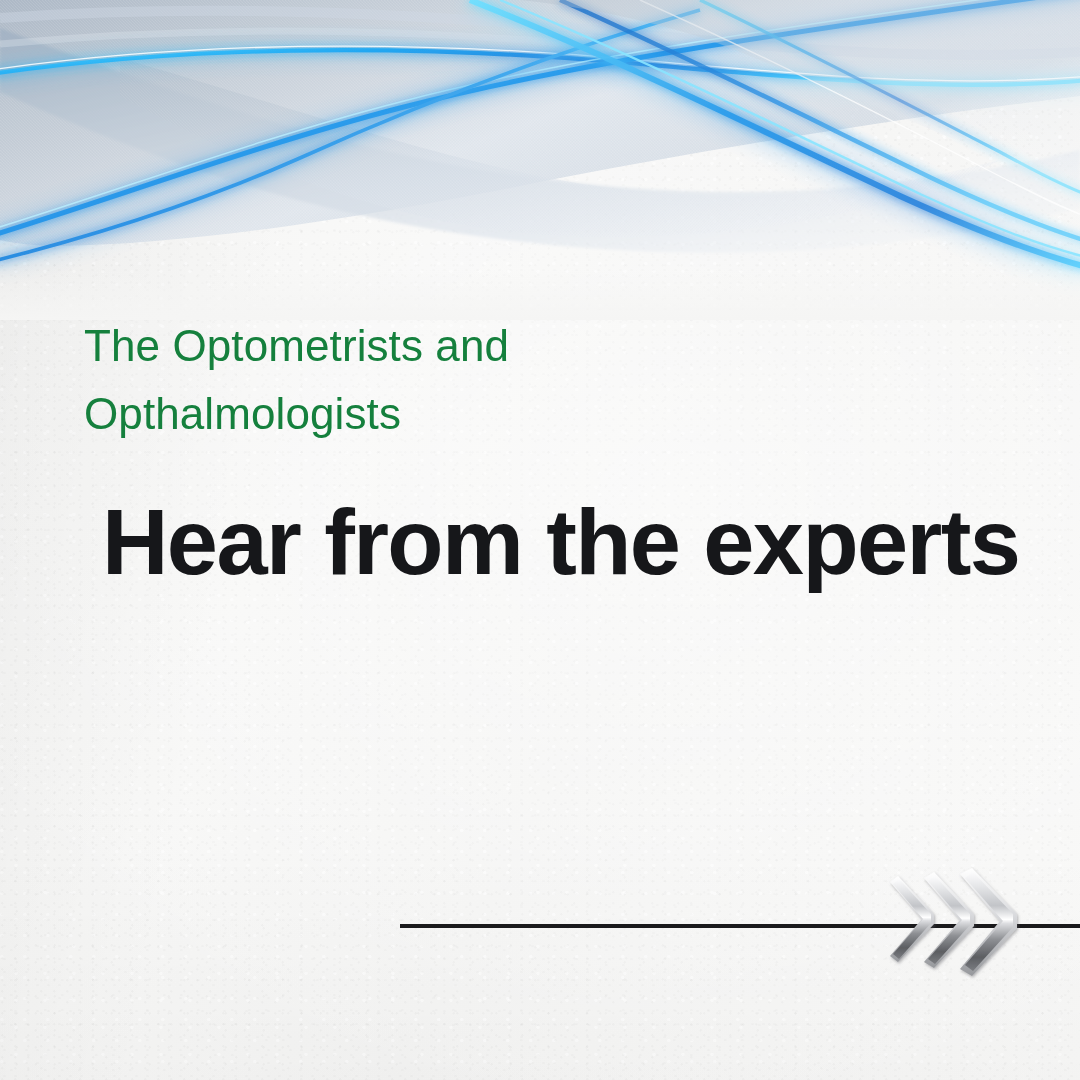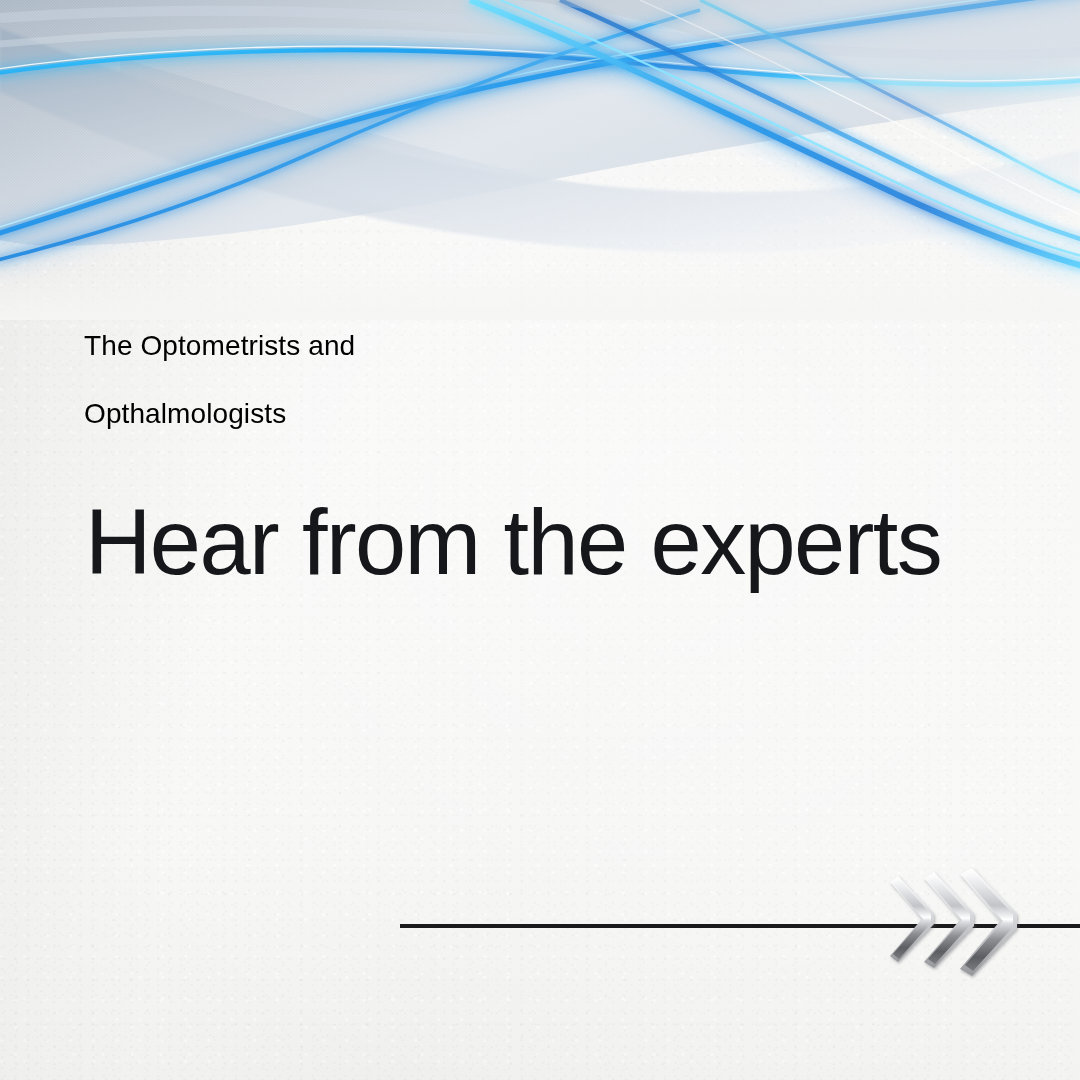--- a/index.html
+++ b/index.html
@@ -58,32 +58,32 @@
   
   .text-block {
     position: absolute;
     left: 84px;
     top: 312px;
     width: 960px;
   }
   .eyebrow {
     font-family: "Liberation Sans", sans-serif;
     font-weight: 300;
-    font-size: 28px;
+    font-size: 44px;
     line-height: 68px;
     letter-spacing: 0.1px;
-    color: #000000;
+    color: #15803d;
     margin: 0;
     white-space: pre-line;
   }
   .headline {
-    margin: 1px;
+    margin: 18px;
     margin-top: 46px;
     font-family: "Liberation Sans Narrow", "Liberation Sans", sans-serif;
-    font-weight: 400;
+    font-weight: 700;
     font-size: 92px;
     line-height: 96px;
     letter-spacing: -1.6px;
     color: #16171a;
     transform: scaleX(1.0);
     transform-origin: left center;
     -webkit-font-smoothing: antialiased;
   }
 
   

